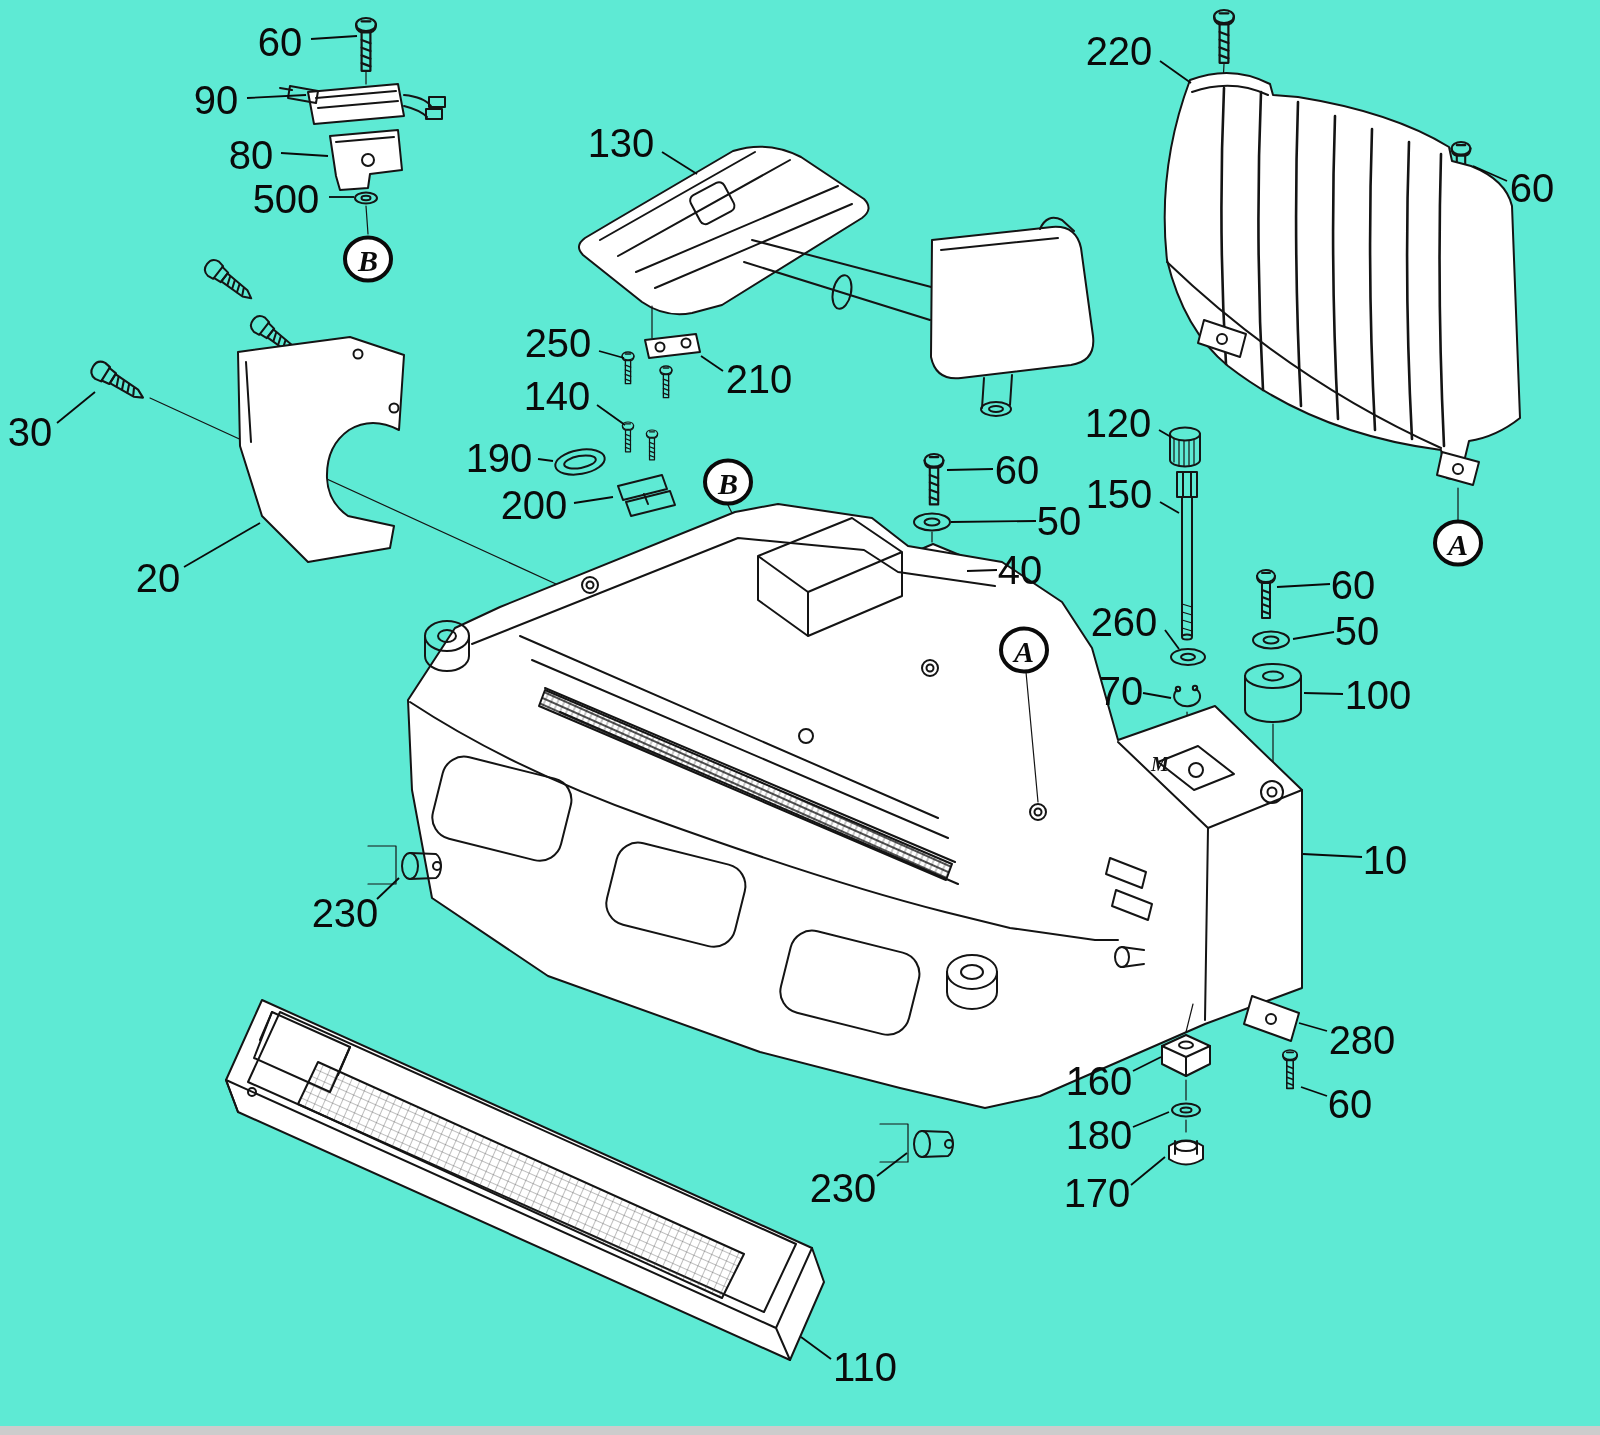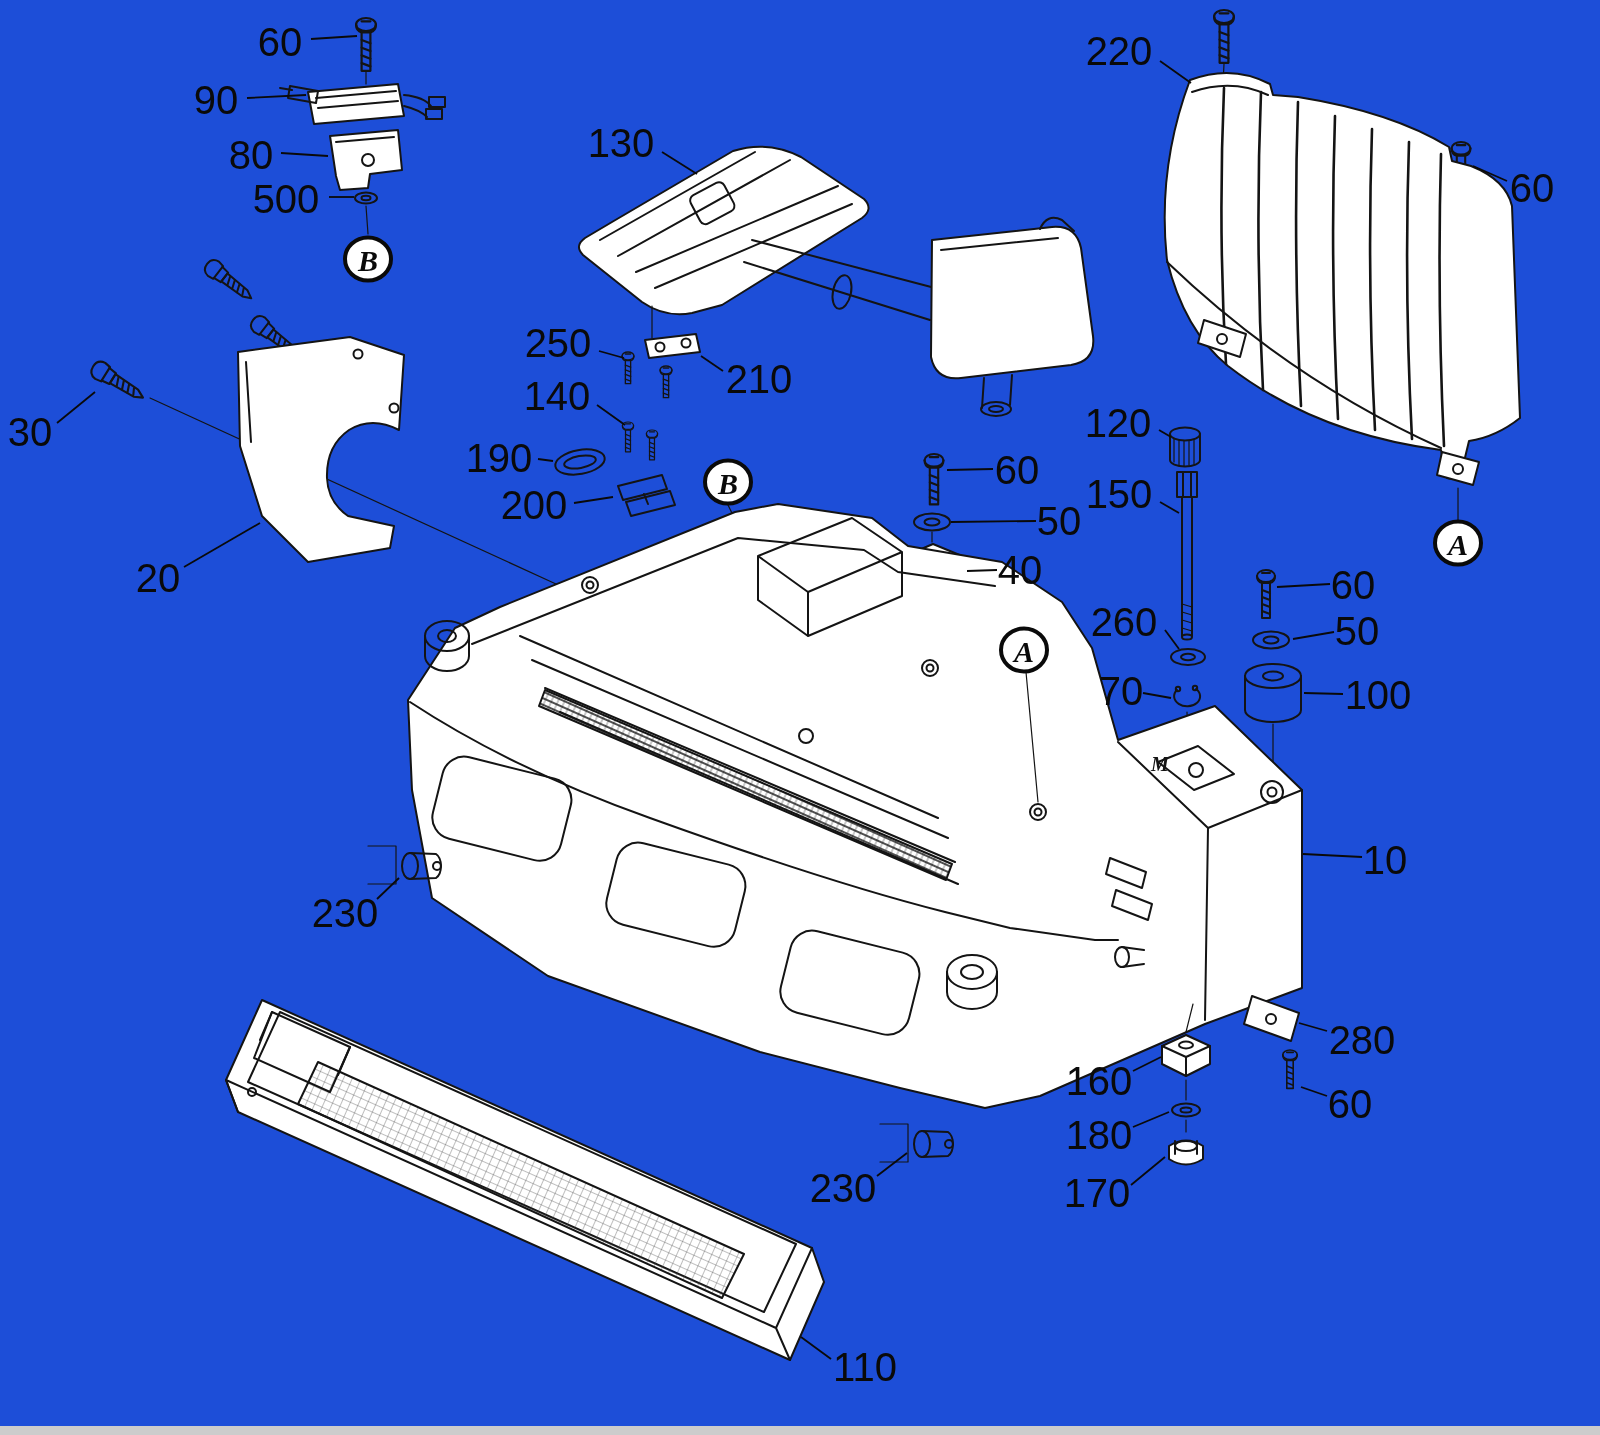--- a/index.html
+++ b/index.html
@@ -1,19 +1,19 @@
 <!DOCTYPE html>
 <html><head>
 <meta charset="utf-8">
 <style>
   html,body { margin:0; padding:0; background:#ffffff; }
   .canvas {
     position:relative;
     width:1600px; height:1435px;
-    background:#1d4ed8;
+    background:#5eead4;
     font-family:"Liberation Sans", sans-serif;
     overflow:hidden;
   }
   svg { display:block; }
   .artstyle {
     stroke:#141414; stroke-width:2; fill:none;
     stroke-linecap:round; stroke-linejoin:round;
   }
   .thin  { stroke-width:1.2; }
   .rib   { stroke-width:2.6; }

